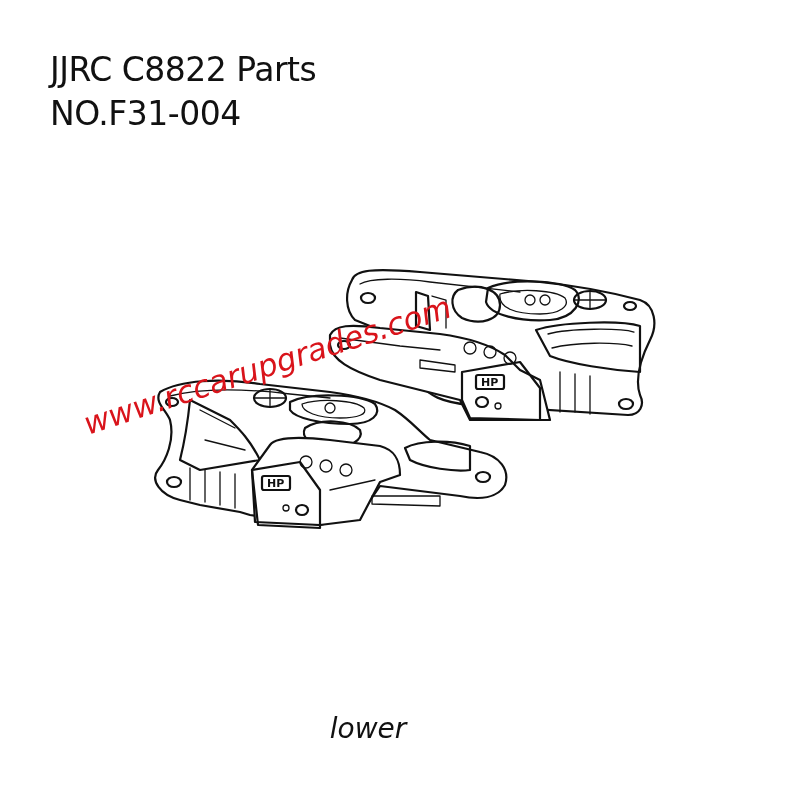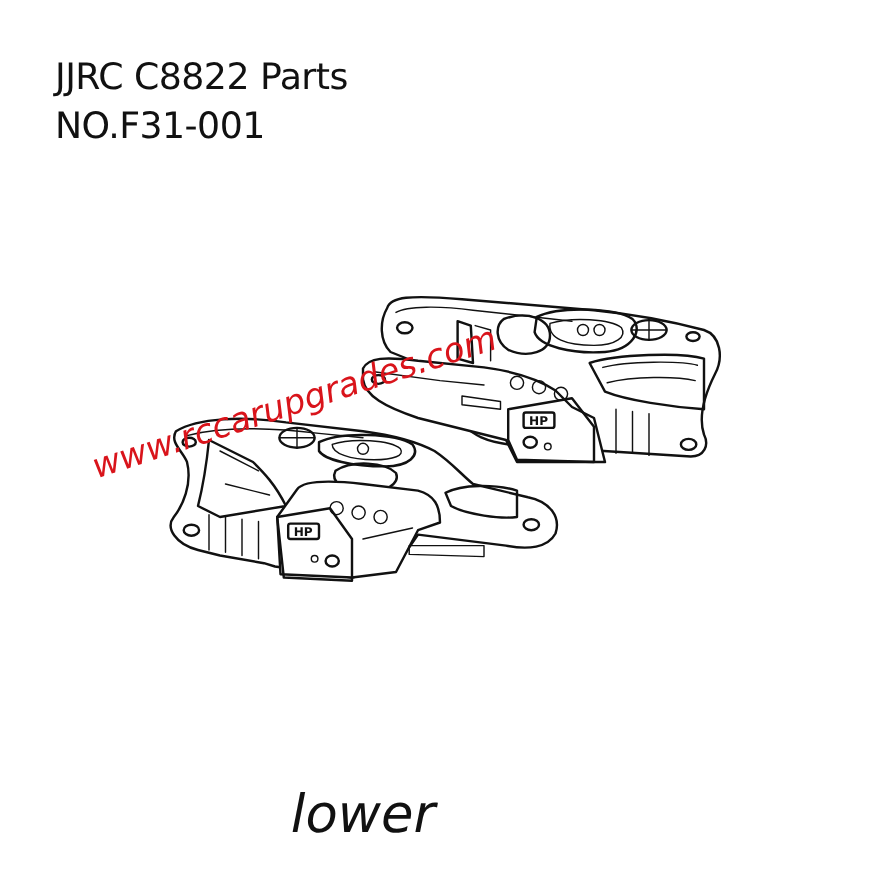--- a/index.html
+++ b/index.html
@@ -1,32 +1,32 @@
 <!DOCTYPE html>
 <html><head>
   <meta charset="utf-8">
   <style>
     html, body { margin: 0; padding: 0; background: #ffffff; }
     body { width: 800px; height: 800px; position: relative; overflow: hidden; font-family: "DejaVu Sans", sans-serif; }
     .title-block { position: absolute; left: 50px; top: 48px; }
     .title-line { font-family: "DejaVu Sans", sans-serif; font-size: 33px; line-height: 44px; color: #111; letter-spacing: -0.5px; white-space: nowrap; }
     .diagram { position: absolute; left: 0; top: 0; width: 800px; height: 800px; }
     .watermark { position: absolute; left: 0; top: 0; width: 800px; height: 800px; pointer-events: none; }
-    .caption { position: absolute; left: 0; width: 660px; top: 712px; text-align: center; font-family: "DejaVu Sans", sans-serif; font-style: italic; font-size: 48px; color: #111; }
+    .caption { position: absolute; left: 0; width: 660px; top: 712px; text-align: center; font-family: "DejaVu Sans", sans-serif; font-style: italic; font-size: 28px; color: #111; padding-left: 38px; }
     svg .s { fill: none; stroke: #111; stroke-width: 2.2; stroke-linejoin: round; stroke-linecap: round; }
     svg .t { fill: none; stroke: #111; stroke-width: 1.3; stroke-linejoin: round; stroke-linecap: round; }
     svg .f { fill: #ffffff; stroke: #111; stroke-width: 2.2; stroke-linejoin: round; }
     svg .hp { font-family: "DejaVu Sans", sans-serif; font-weight: bold; font-size: 11px; fill: #111; }
   </style>
 </head>
 <body>
 
 <div class="title-block">
   <div class="title-line">JJRC C8822 Parts</div>
-  <div class="title-line">NO.F31-001</div>
+  <div class="title-line">NO.F31-004</div>
 </div>
 
 <svg class="diagram" viewBox="0 0 800 800" xmlns="http://www.w3.org/2000/svg">
 
   <g>
     <path class="f" d="M352,280 C355,270 372,268 420,272 L540,282 C580,286 610,292 640,300 C655,305 658,325 650,340 C640,360 635,380 640,395 C645,405 640,415 628,415 L470,405 C440,402 430,395 420,385 L380,330 L355,320 C345,310 345,292 352,280 Z"></path>
     <path class="t" d="M360,284 C370,278 400,278 430,282 L520,292"></path>
     <ellipse class="s" cx="368" cy="298" rx="7" ry="5"></ellipse>
     <path class="s" d="M416,292 L428,296 L430,330 L416,326 Z"></path>
     <path class="t" d="M432,296 L446,300 L446,328"></path>

